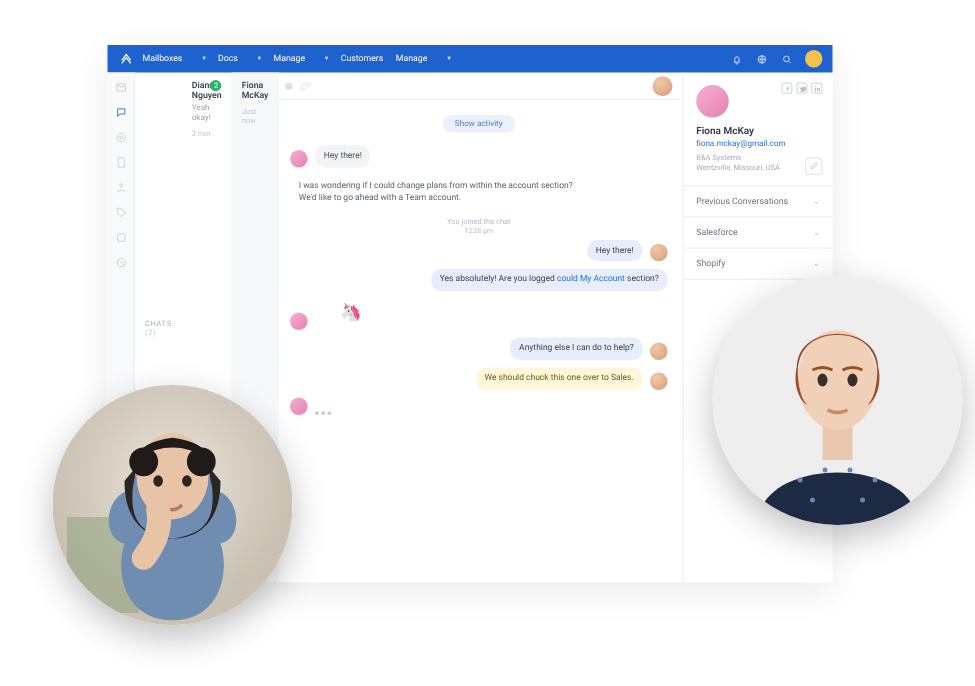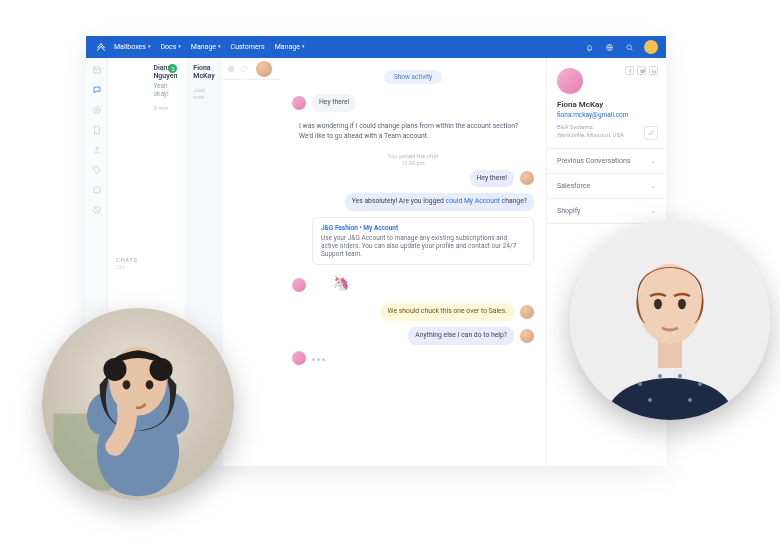--- a/index.html
+++ b/index.html
@@ -2,21 +2,21 @@
 <html><head>
 <meta charset="utf-8">
 <style>
   *{box-sizing:border-box;margin:0;padding:0;font-family:-apple-system,BlinkMacSystemFont,"Segoe UI",Roboto,sans-serif}
   body{background:#fff;width:780px;height:549px;position:relative;overflow:hidden}
   .app-window{position:absolute;left:86px;top:36px;width:580px;height:430px;background:#fff;box-shadow:0 8px 28px rgba(0,0,0,.08);border-radius:2px;display:flex;flex-direction:column;font-size:7px;color:#8b93a1}
 
   .topbar{height:22px;background:#1e62d0;display:flex;align-items:center;padding:0 8px;color:#fff;font-size:7px}
   .logo{width:14px;height:14px;display:flex;align-items:center;justify-content:center;margin-right:6px}
   .logo svg{width:10px;height:10px}
-  .navitem{margin-right:10px;display:flex;align-items:flex-start;gap:2px;cursor:pointer}
+  .navitem{margin-right:10px;display:flex;align-items:flex-start;gap:16px;cursor:pointer}
   .navitem .chev{font-size:5px;opacity:.85}
   .spacer{flex:1}
   .topicon{width:14px;height:14px;display:flex;align-items:center;justify-content:center;margin-left:6px;opacity:.9}
   .topicon svg{width:9px;height:9px;stroke:#fff;fill:none}
   .avatar-s{width:14px;height:14px;border-radius:50%;background:#f6c04d;margin-left:8px}
 
   .body{flex:1;display:flex;min-height:0}
 
   .rail{width:22px;background:#f9fafb;border-right:1px solid #eef0f2;display:flex;flex-direction:column;align-items:center;padding-top:6px;gap:8px}
   .rail .ri{width:12px;height:12px;display:flex;align-items:center;justify-content:center;opacity:.5}
@@ -26,29 +26,29 @@
 
   .convlist{width:112px;border-right:1px solid #22c55e;display:flex;flex-direction:row}
   .convlist .hd{padding:6px 8px 4px;font-size:6px;letter-spacing:.5px;color:#a6adba;display:flex;align-items:center;justify-content:space-between}
   .conv{padding:6px 8px;border-bottom:1px solid #f2f3f5;position:relative}
   .conv .name{color:#3b4454;font-weight:600;font-size:7px;margin-bottom:2px}
   .conv .preview{color:#9aa2b0;font-size:6.5px}
   .conv .time{color:#c0c6d0;font-size:6px;margin-top:6px}
   .badge{position:absolute;right:8px;top:6px;width:9px;height:9px;border-radius:50%;background:#2bb46a;color:#fff;font-size:6px;display:flex;align-items:center;justify-content:center}
   .conv.sel{background:#f6f8fa}
 
-  .chat{flex:1;display:flex;flex-direction:row;min-width:0}
+  .chat{flex:1;display:flex;flex-direction:column;min-width:0}
   .chathd{height:22px;border-bottom:1px solid #eef0f2;display:flex;align-items:center;padding:0 8px;gap:6px}
   .chathd .dot{width:6px;height:6px;border-radius:50%;background:#dfe3e8}
   .chathd .ic{width:10px;height:10px;opacity:.45}
   .chathd .ic svg{width:10px;height:10px;stroke:#97a0ae;fill:none;stroke-width:1.5}
   .chathd .agent{margin-left:auto;width:16px;height:16px;border-radius:50%;background:radial-gradient(circle at 35% 30%,#f0c9a8,#d99b74)}
   .chatbody{flex:1;overflow:hidden;padding:8px 12px;position:relative}
   .pill{display:block;width:max-content;margin:4px auto 10px;background:#eaf1fd;color:#4f7bd4;font-size:6.5px;padding:3px 10px;border-radius:10px}
-  .row{display:flex;align-items:center;margin-bottom:6px;gap:6px}
+  .row{display:flex;align-items:flex-end;margin-bottom:6px;gap:6px}
   .row.right{flex-direction:row-reverse}
   .av{width:14px;height:14px;border-radius:50%;flex:none;background:linear-gradient(135deg,#f3b1d1,#e77fb1)}
   .av.agent{background:radial-gradient(circle at 35% 30%,#f0c9a8,#d99b74)}
   .bubble{max-width:260px;font-size:6.8px;line-height:1.45;padding:4px 7px;border-radius:8px}
   .bubble.plain{color:#5b6472}
   .bubble.in{background:#f3f4f6;color:#4a5362}
   .bubble.out{background:#e7edfb;color:#3b4454}
   .bubble.note{background:#fff7d9;color:#6b5b18}
   .bubble .link{color:#2a6fe0}
   .syscenter{text-align:center;color:#b5bcc8;font-size:6px;margin:6px 0 4px}
@@ -217,42 +217,38 @@
           <span>You joined the chat</span><span class="t">12:26 pm</span>
         </div>
 
         <div class="row right">
             <div class="av agent"></div>
           <div class="bubble out">Hey there!</div>
           </div>
 
         <div class="row right">
             <div class="bubble out">
-          <span>Yes absolutely! Are you logged </span><span class="link">could My Account</span><span> change?</span>
-        </div>
-          </div>
-
-        <div class="card">
-          <div class="ct">J&amp;G Fashion • My Account</div>
-          <div>Use your J&amp;G Account to manage any existing subscriptions and active orders. You can also update your profile and contact our 24/7 Support team.</div>
-        </div>
+          <span>Yes absolutely! Are you logged </span><span class="link">could My Account</span><span> section?</span>
+        </div>
+          </div>
+
 
         <div class="row">
             <div class="av"></div>
           <div class="emoji">🦄</div>
           </div>
 
         <div class="row right">
             <div class="av agent"></div>
-          <div class="bubble note">We should chuck this one over to Sales.</div>
+          <div class="bubble out">Anything else I can do to help?</div>
           </div>
 
         <div class="row right">
             <div class="av agent"></div>
-          <div class="bubble out">Anything else I can do to help?</div>
+          <div class="bubble note">We should chuck this one over to Sales.</div>
           </div>
 
         <div class="row" style="margin-top:4px">
             <div class="av"></div>
           <div style="display:flex;gap:2px;align-items:center;padding-top:4px">
             <span style="width:3px;height:3px;border-radius:50%;background:#c7cdd6"></span>
             <span style="width:3px;height:3px;border-radius:50%;background:#c7cdd6"></span>
             <span style="width:3px;height:3px;border-radius:50%;background:#c7cdd6"></span>
           </div>
           </div>

